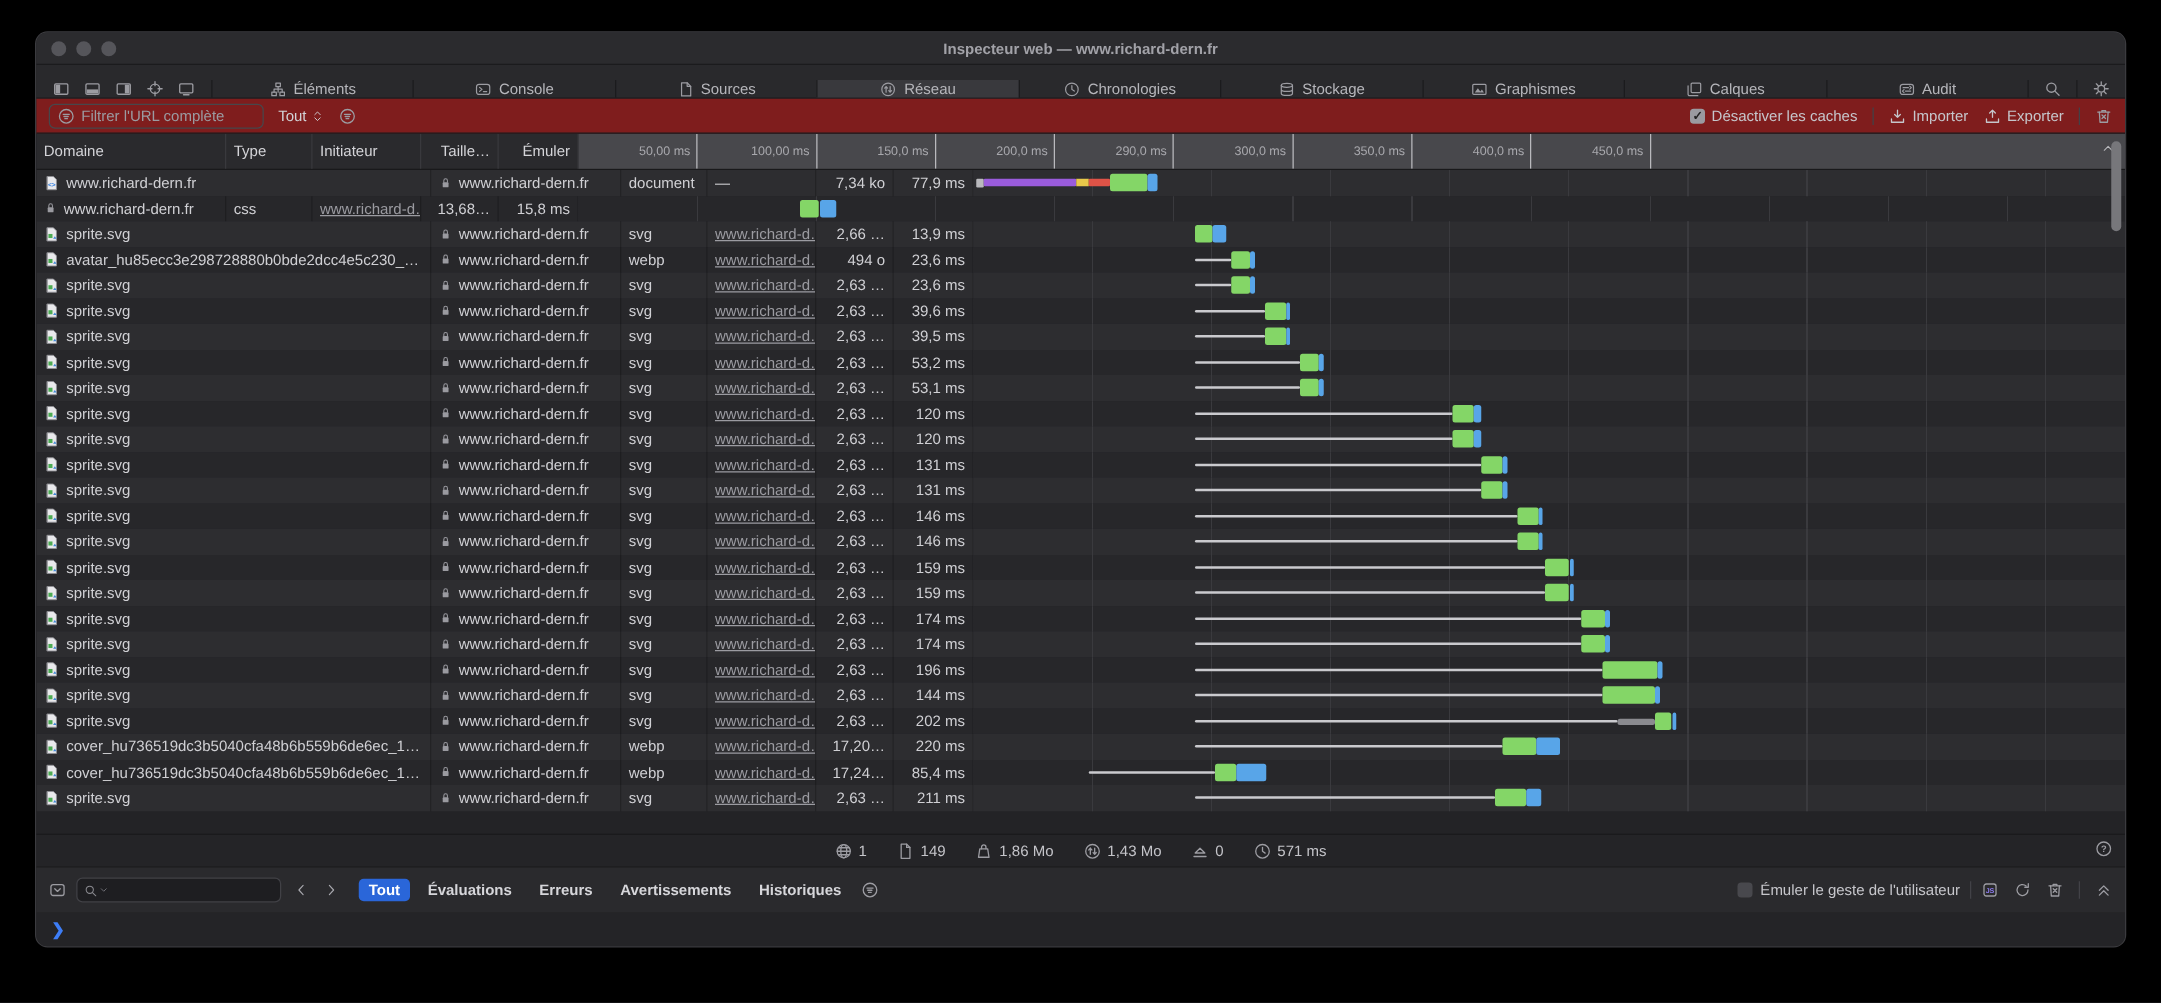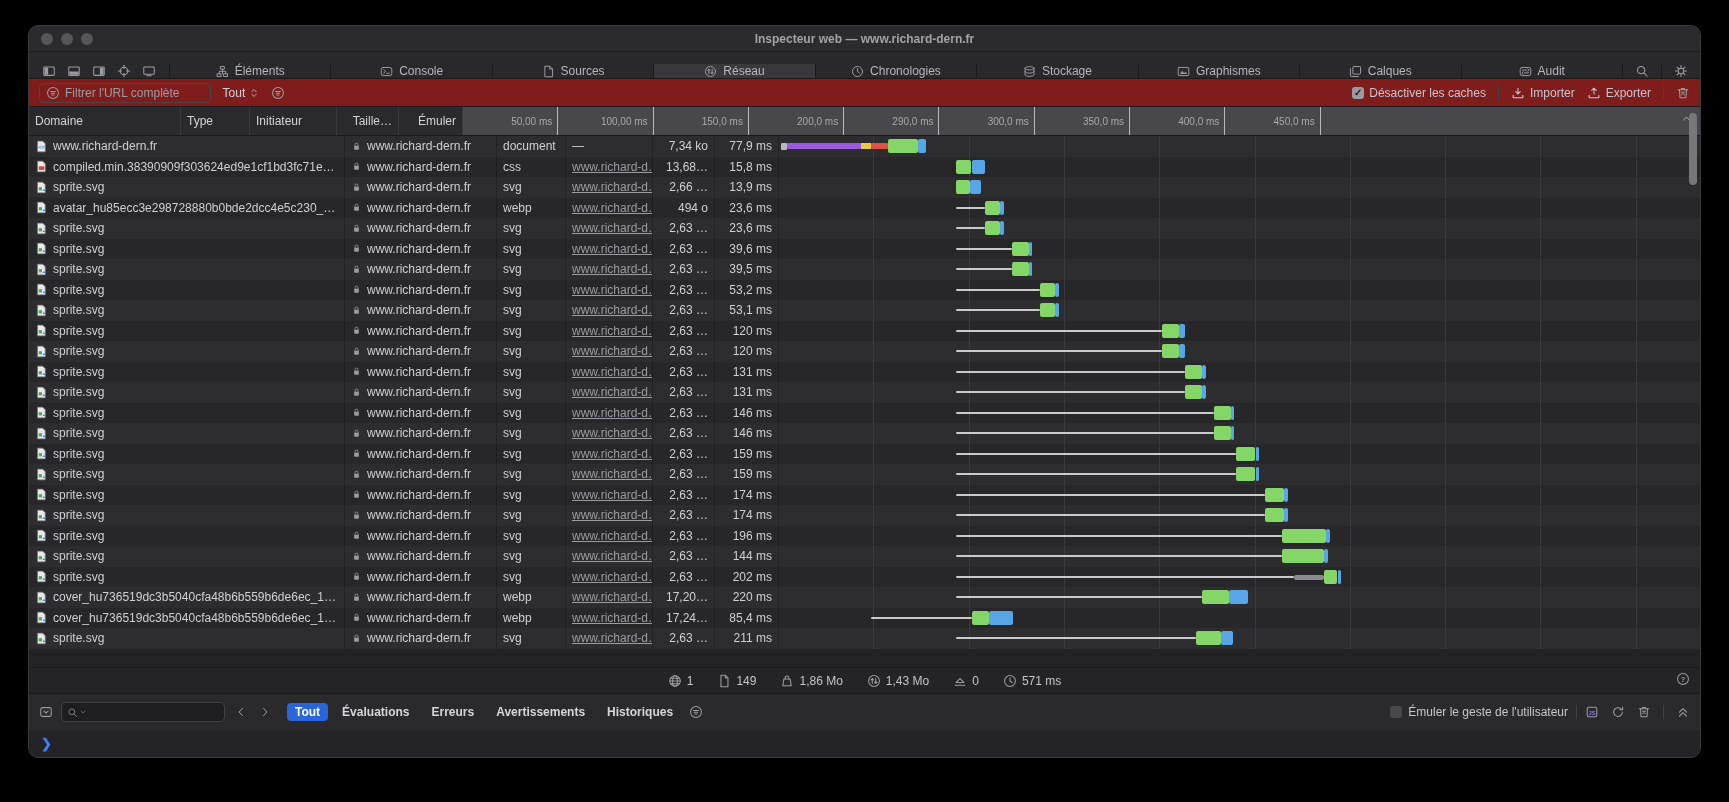--- a/index.html
+++ b/index.html
@@ -343,29 +343,20 @@
           <div class="cell c-tl">
             <span class="seg" style="left:1.9px;width:5.7px;height:7px;top:7px;background:#b9b9bd;border-radius:1px"></span>
             <span class="seg" style="left:7.6px;width:74.3px;height:6px;top:7px;background:#9a5cdc;border-radius:1px"></span>
             <span class="seg" style="left:82.0px;width:9.5px;height:6px;top:7px;background:#e8c84a;border-radius:0px"></span>
             <span class="seg" style="left:91.5px;width:17.2px;height:6px;top:7px;background:#df5347;border-radius:1px"></span>
             <span class="seg" style="left:108.6px;width:30.5px;height:14px;top:3px;background:#84d667;border-radius:2px"></span>
             <span class="seg" style="left:139.1px;width:7.6px;height:14px;top:3px;background:#58a5e8;border-radius:2px"></span>
           </div>
         </div>
         <div class="row even">
-          <div class="cell c-name">
-            <span class="ficon" style="display:inline-flex">
-              <svg width="13" height="13" viewBox="0 0 16 16" fill="none" stroke="currentColor" stroke-width="1.2" stroke-linecap="round" stroke-linejoin="round">
-                <path d="M3.5 1.5h6l3 3v10h-9z" fill="#e9e9ec" stroke="#8f8f95" stroke-width="0.9"></path>
-                <rect x="4.6" y="7.8" width="6.8" height="4.6" rx="1" fill="#d9453a" stroke="none"></rect>
-              </svg>
-            </span>
-            <span>compiled.min.38390909f303624ed9e1cf1bd3fc71e…</span>
-          </div>
           <div class="cell c-domain">
             <span style="color:#9a9aa0;display:inline-flex">
               <svg width="11" height="11" viewBox="0 0 16 16" fill="none" stroke="currentColor" stroke-width="1.2" stroke-linecap="round" stroke-linejoin="round">
                 <rect x="4.6" y="7" width="6.8" height="5.8" rx="1" fill="currentColor" stroke="none"></rect>
                 <path d="M5.9 7V5.1a2.1 2.1 0 0 1 4.2 0V7"></path>
               </svg>
             </span>
             <span>www.richard-dern.fr</span>
           </div>
           <div class="cell c-type">

